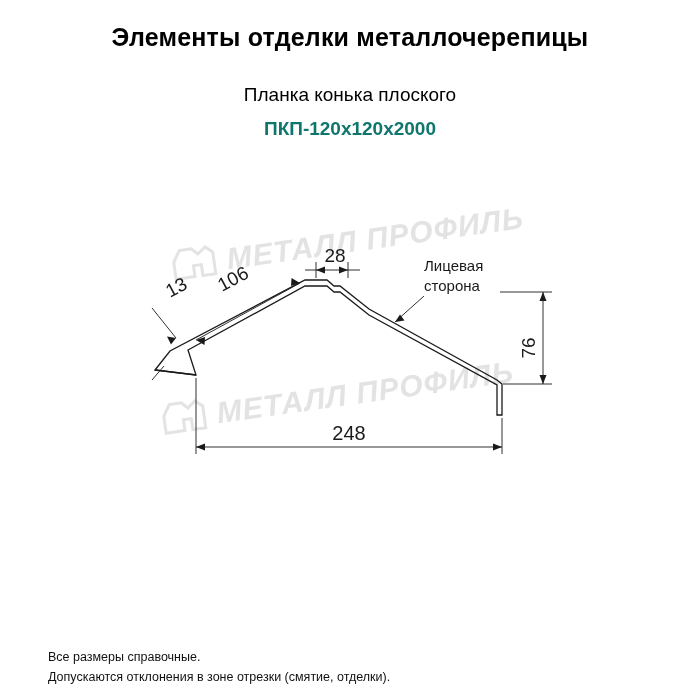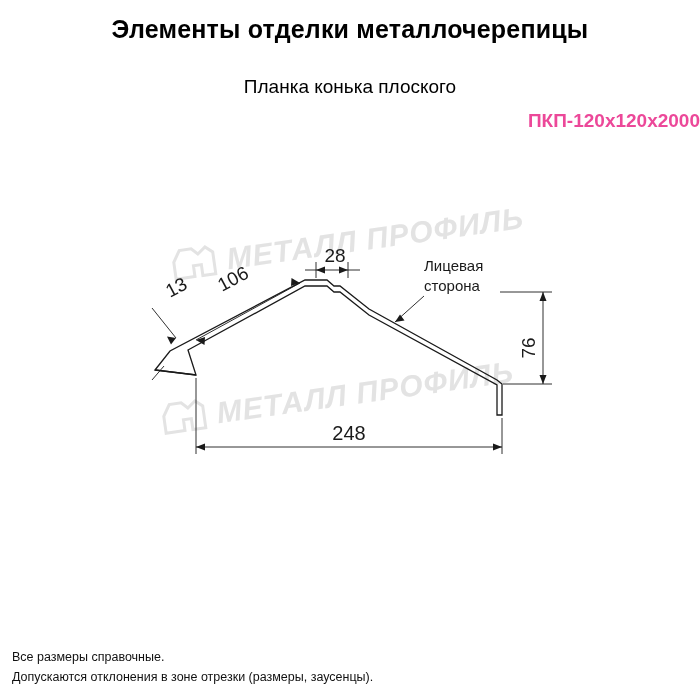--- a/index.html
+++ b/index.html
@@ -21,43 +21,42 @@
     height: 700px;
   }
 
   
   .header {
     position: absolute;
     top: 0;
     left: 0;
     width: 700px;
     text-align: center;
-    padding-top: 14px;
+    padding-top: 22px;
   }
   .title-main {
     font-size: 25px;
     font-weight: bold;
     letter-spacing: 0.2px;
     color: #000000;
     line-height: 1.2;
   }
   .title-sub {
     font-size: 19px;
     font-weight: normal;
     color: #000000;
     margin-top: 30px;
     line-height: 1.35;
   }
   .title-code {
     font-size: 19px;
     font-weight: bold;
-    color: #ec4899;
+    color: #0f766e;
     margin-top: 8px;
     line-height: 1.35;
-    text-align: right;
   }
 
   
   .drawing {
     position: absolute;
     top: 170px;
     left: 0;
     width: 700px;
     height: 330px;
   }
@@ -97,20 +96,21 @@
   .footer {
     position: absolute;
     left: 12px;
     bottom: 12px;
     font-size: 12.5px;
     color: #111111;
     line-height: 1.65;
   }
   .footer div {
     white-space: nowrap;
+    margin-left: 36px;
   }
 </style>
 </head>
 <body>
 
 <div class="page">
 
   <div class="header">
     <div class="title-main">Элементы отделки металлочерепицы</div>
     <div class="title-sub">Планка конька плоского</div>
@@ -190,16 +190,16 @@
         <path d="M196 277 L502 277"></path>
         <path d="M196 277 l9 -3.5 l0 7 Z" fill="#1a1a1a" stroke="none"></path>
         <path d="M502 277 l-9 -3.5 l0 7 Z" fill="#1a1a1a" stroke="none"></path>
       </g>
       <text x="349" y="270" text-anchor="middle" font-family="Liberation Sans, sans-serif" font-size="20" fill="#1a1a1a">248</text>
     </svg>
   </div>
 
   <div class="footer">
     <div>Все размеры справочные.</div>
-    <div>Допускаются отклонения в зоне отрезки (размеры, заусенцы).</div>
+    <div>Допускаются отклонения в зоне отрезки (смятие, отделки).</div>
   </div>
 
 </div>
 
 </body></html>

